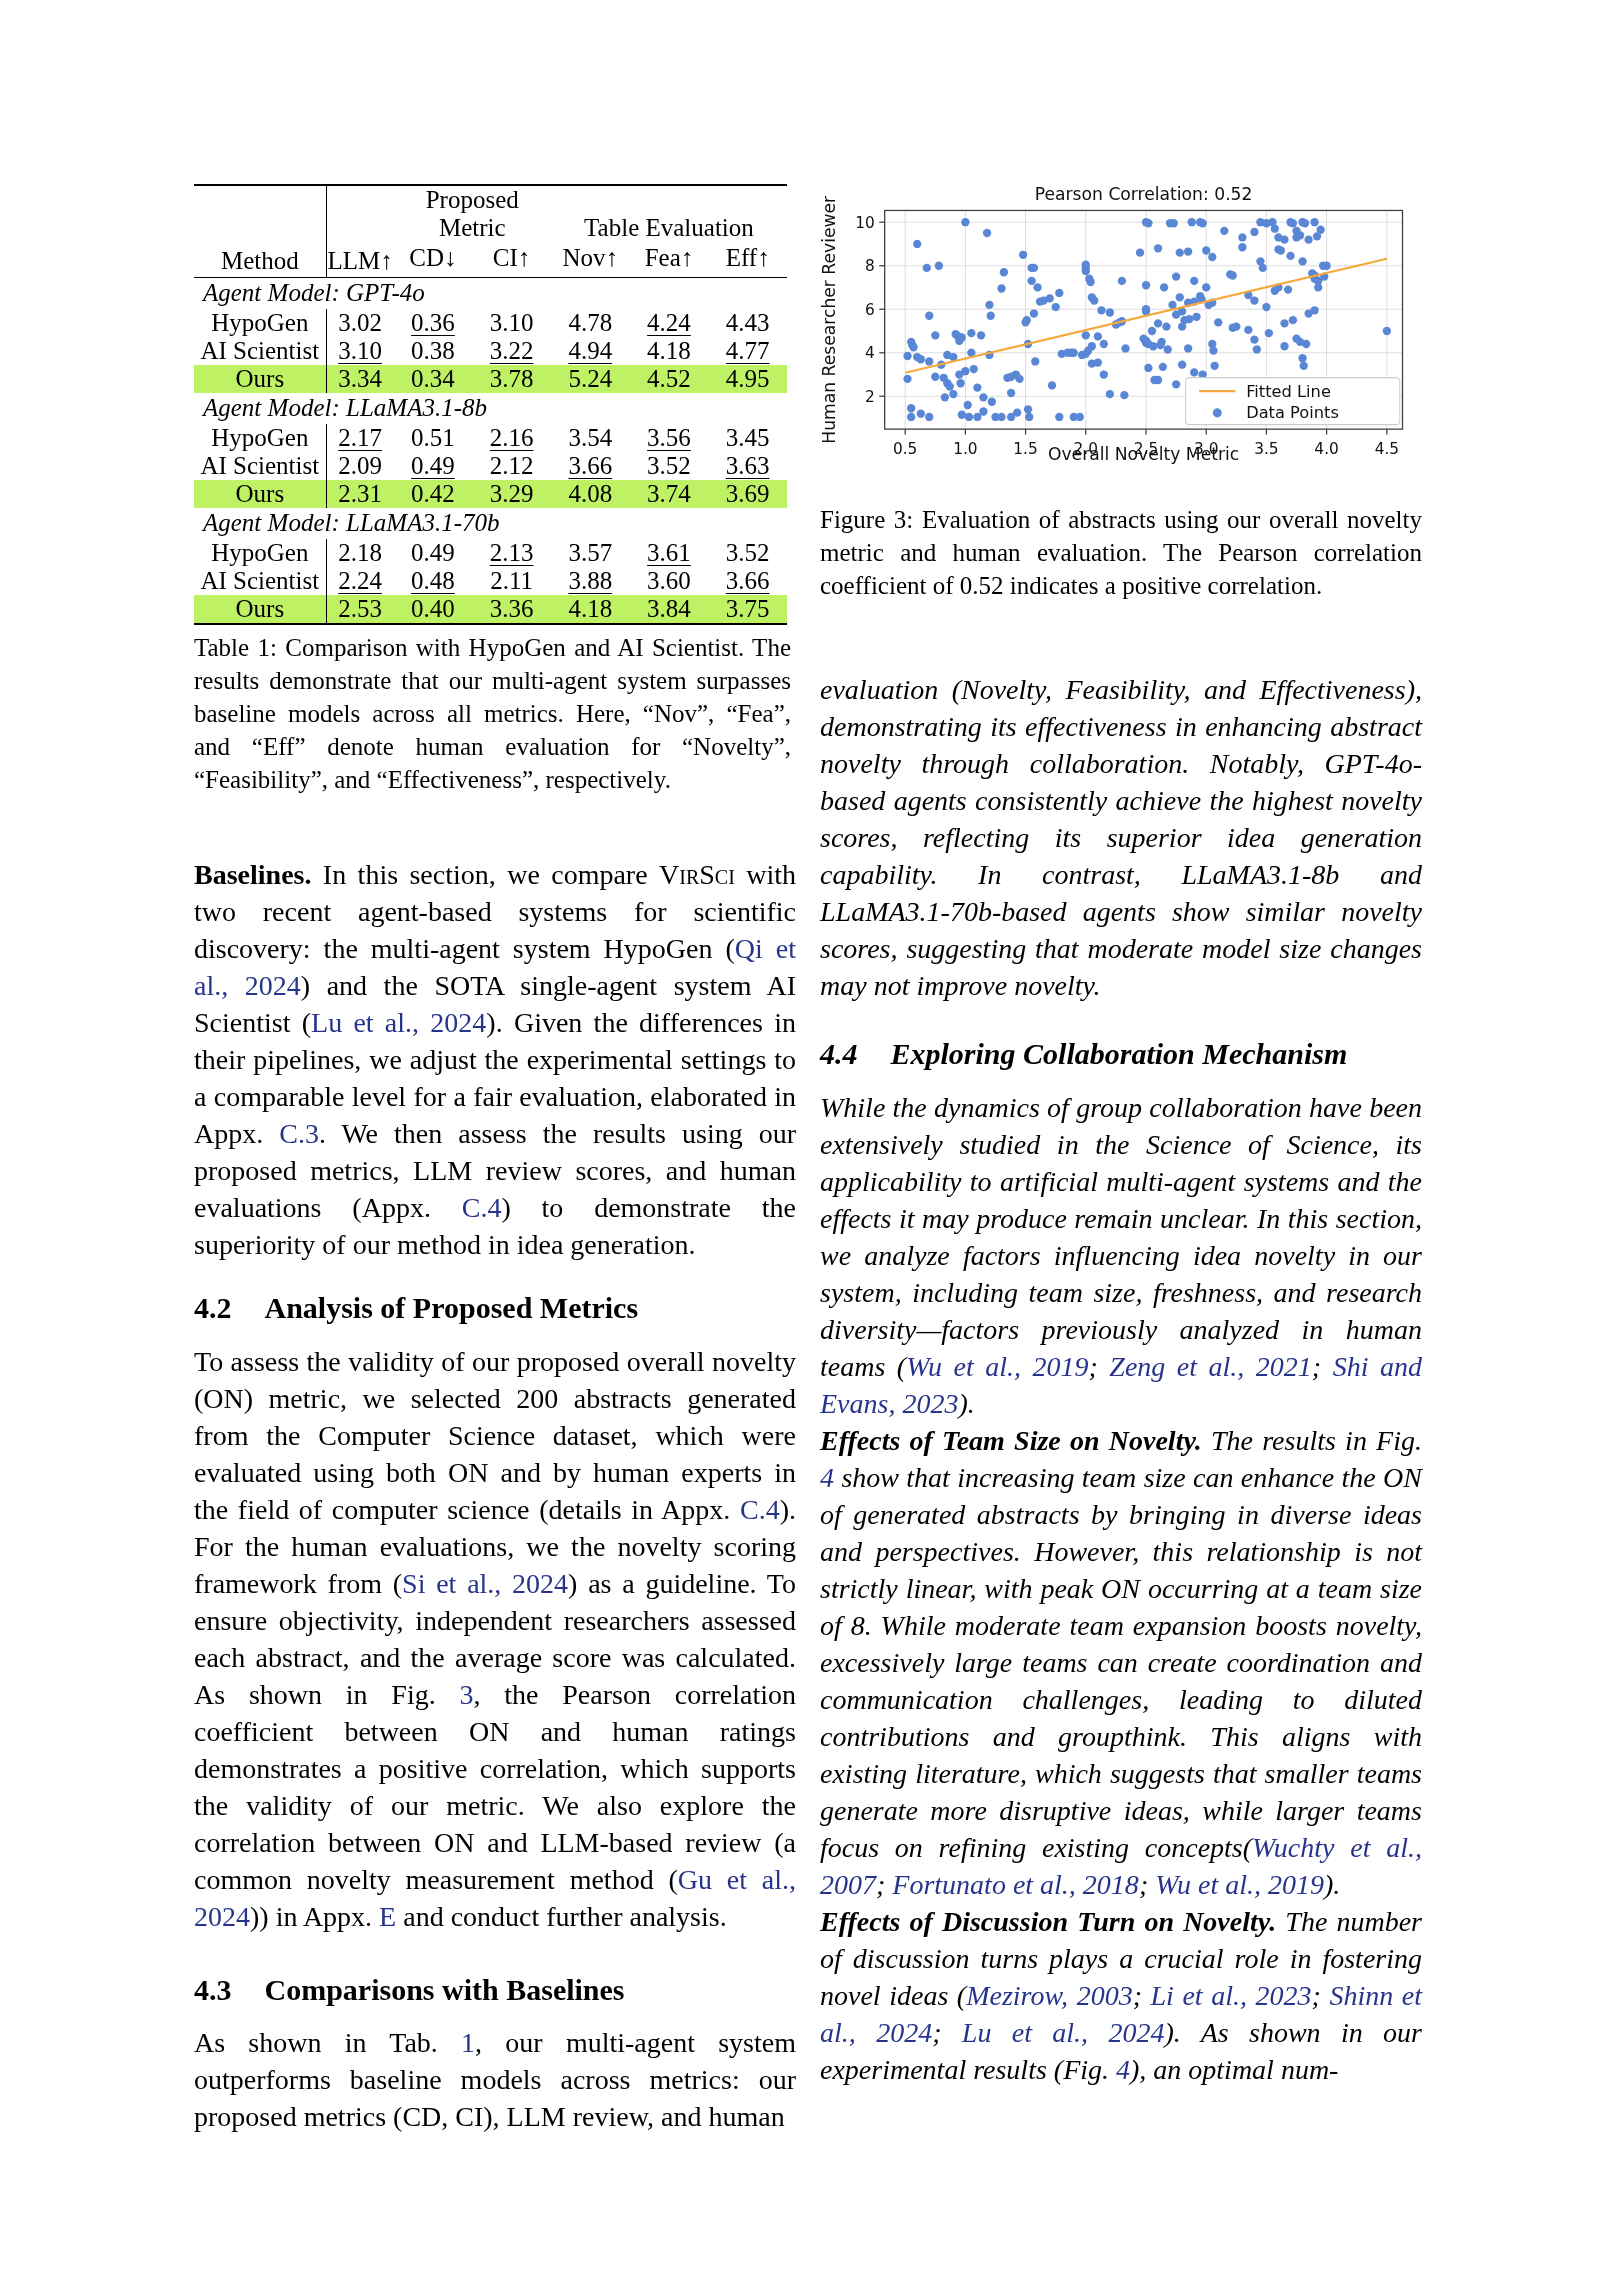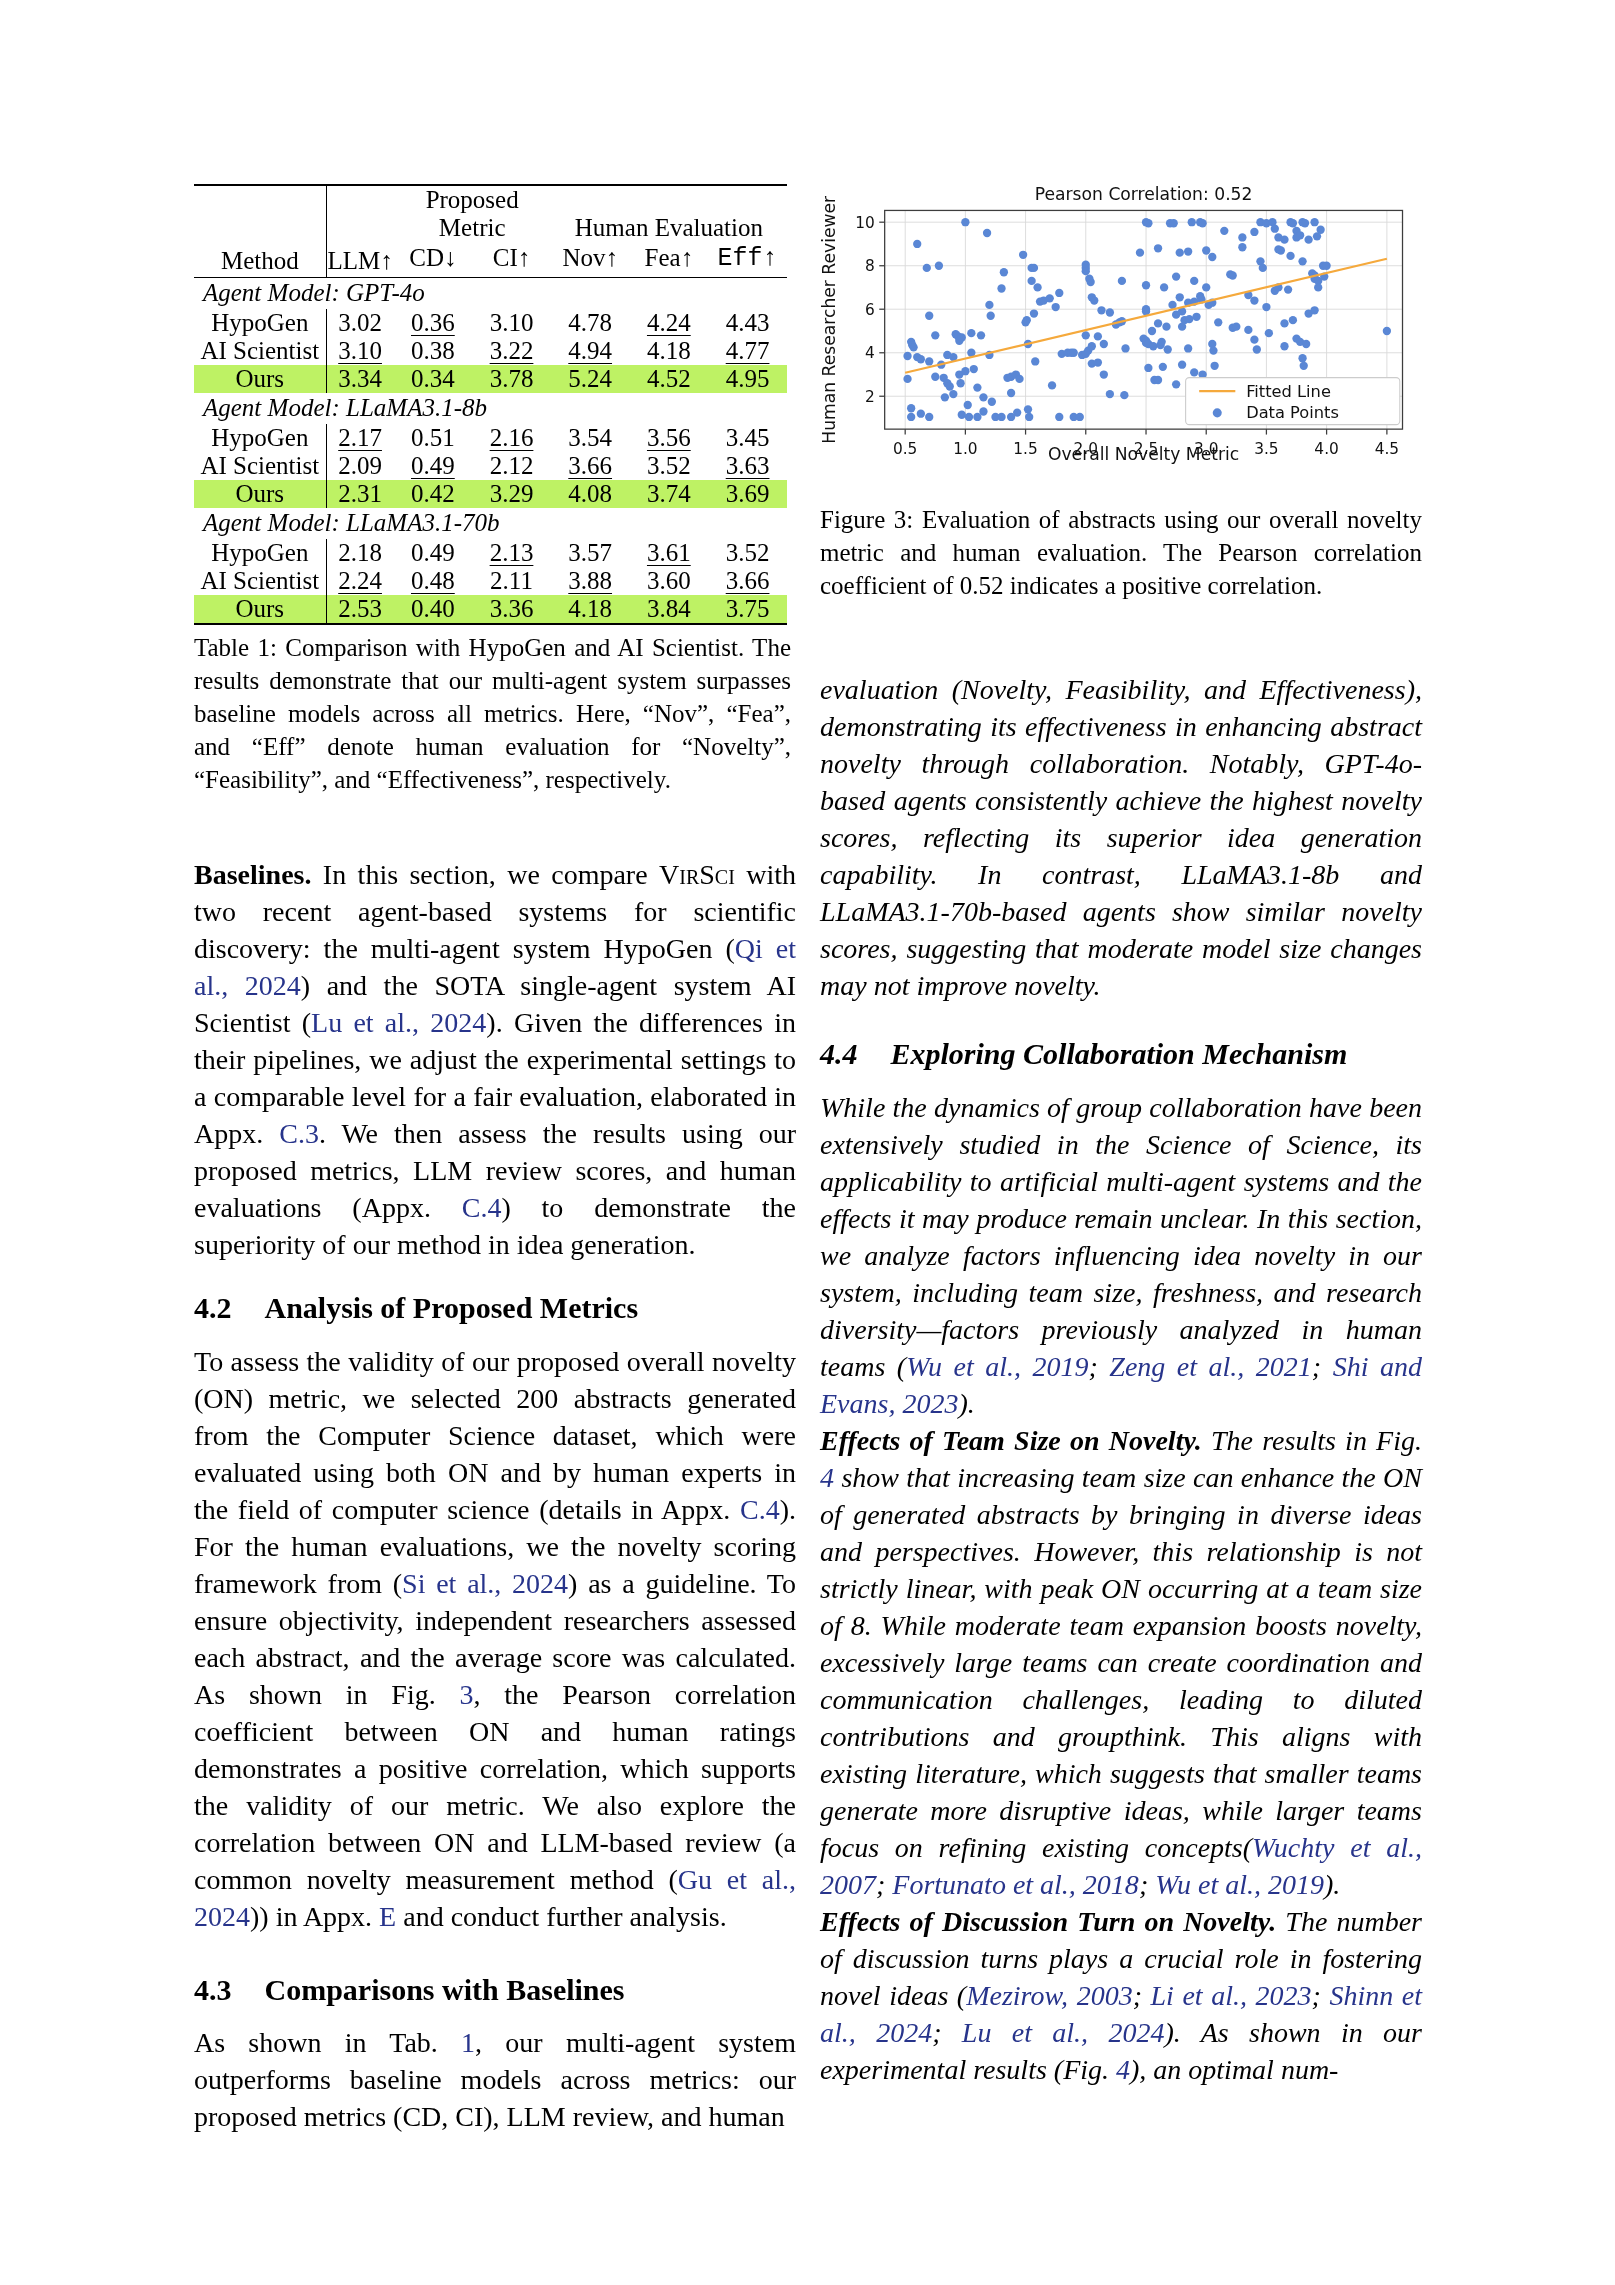--- a/index.html
+++ b/index.html
@@ -42,28 +42,28 @@
 
 <div class="page">
 
   <div class="abs" id="table-block">
     <table class="cmp">
       <thead>
           <tr class="h1">
             <th rowspan="2" style="width:132px">Method</th>
             <th rowspan="2" class="vline" style="width:67px">LLM↑</th>
             <th colspan="2" style="text-align:center">Proposed Metric</th>
-            <th colspan="3" style="text-align:center">Human Evaluation</th>
+            <th colspan="3" style="text-align:center">Table Evaluation</th>
           </tr>
           <tr class="h2">
             <th style="width: 79px;">CD↓</th>
             <th style="width: 79px;">CI↑</th>
             <th style="width: 79px;">Nov↑</th>
             <th style="width: 79px;">Fea↑</th>
-            <th style="width: 79px; font-family: Liberation Mono, monospace;">Eff↑</th>
+            <th style="width: 79px;">Eff↑</th>
           </tr>
         </thead>
       <tbody>
           <tr class="group">
             <td colspan="7">Agent Model: GPT-4o</td>
           </tr>
           <tr class="data">
             <td>HypoGen</td>
             <td class="vline">3.02</td>
             <td><span class="u">0.36</span></td>

